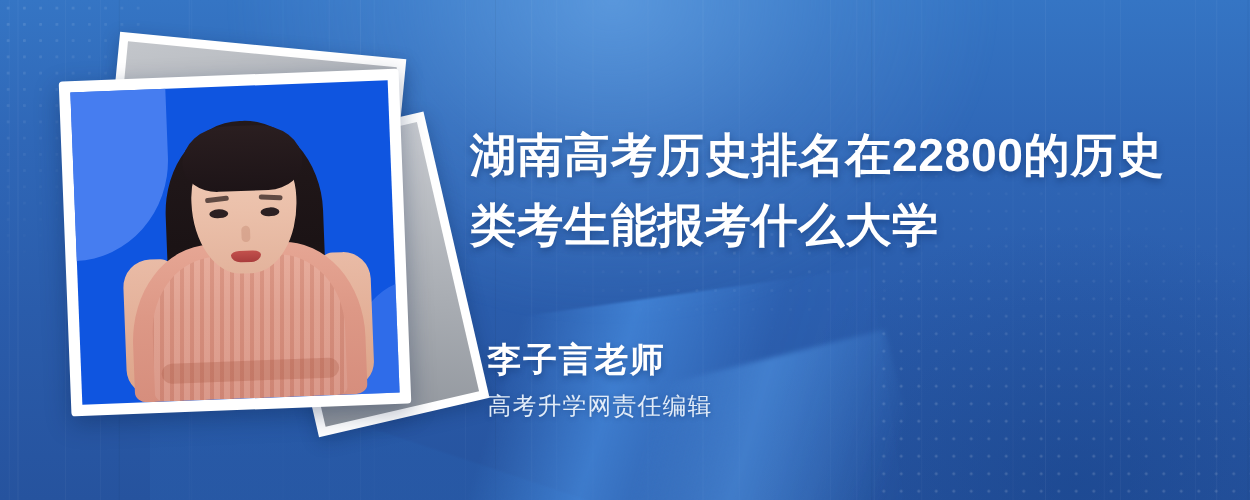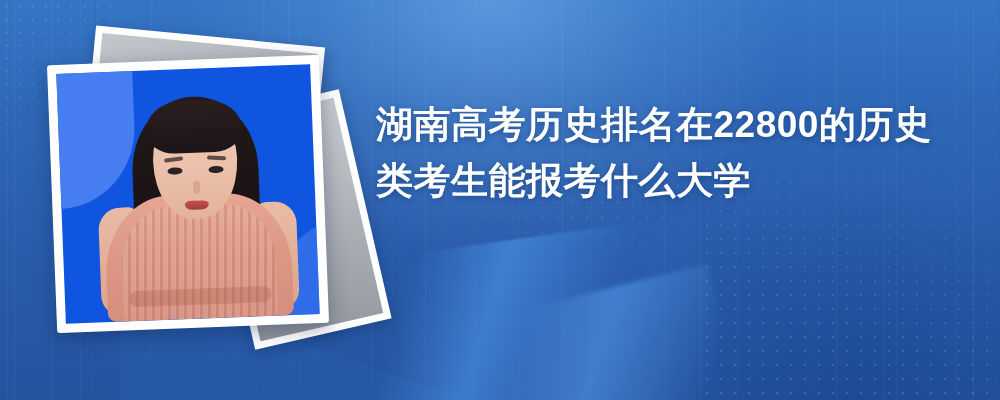--- a/index.html
+++ b/index.html
@@ -382,15 +382,19 @@
           </div>
           <div class="p-fringe"></div>
         </div>
       </div>
     </div>
   </div>
 
   <div class="text-col">
     <h1 class="title">湖南高考历史排名在22800的历史类考生能报考什么大学</h1>
 
+    <div class="byline">
+      <div class="author">李子言老师</div>
+      <div class="role">高考升学网责任编辑</div>
+    </div>
   </div>
 
 </div>
 
 </body></html>

